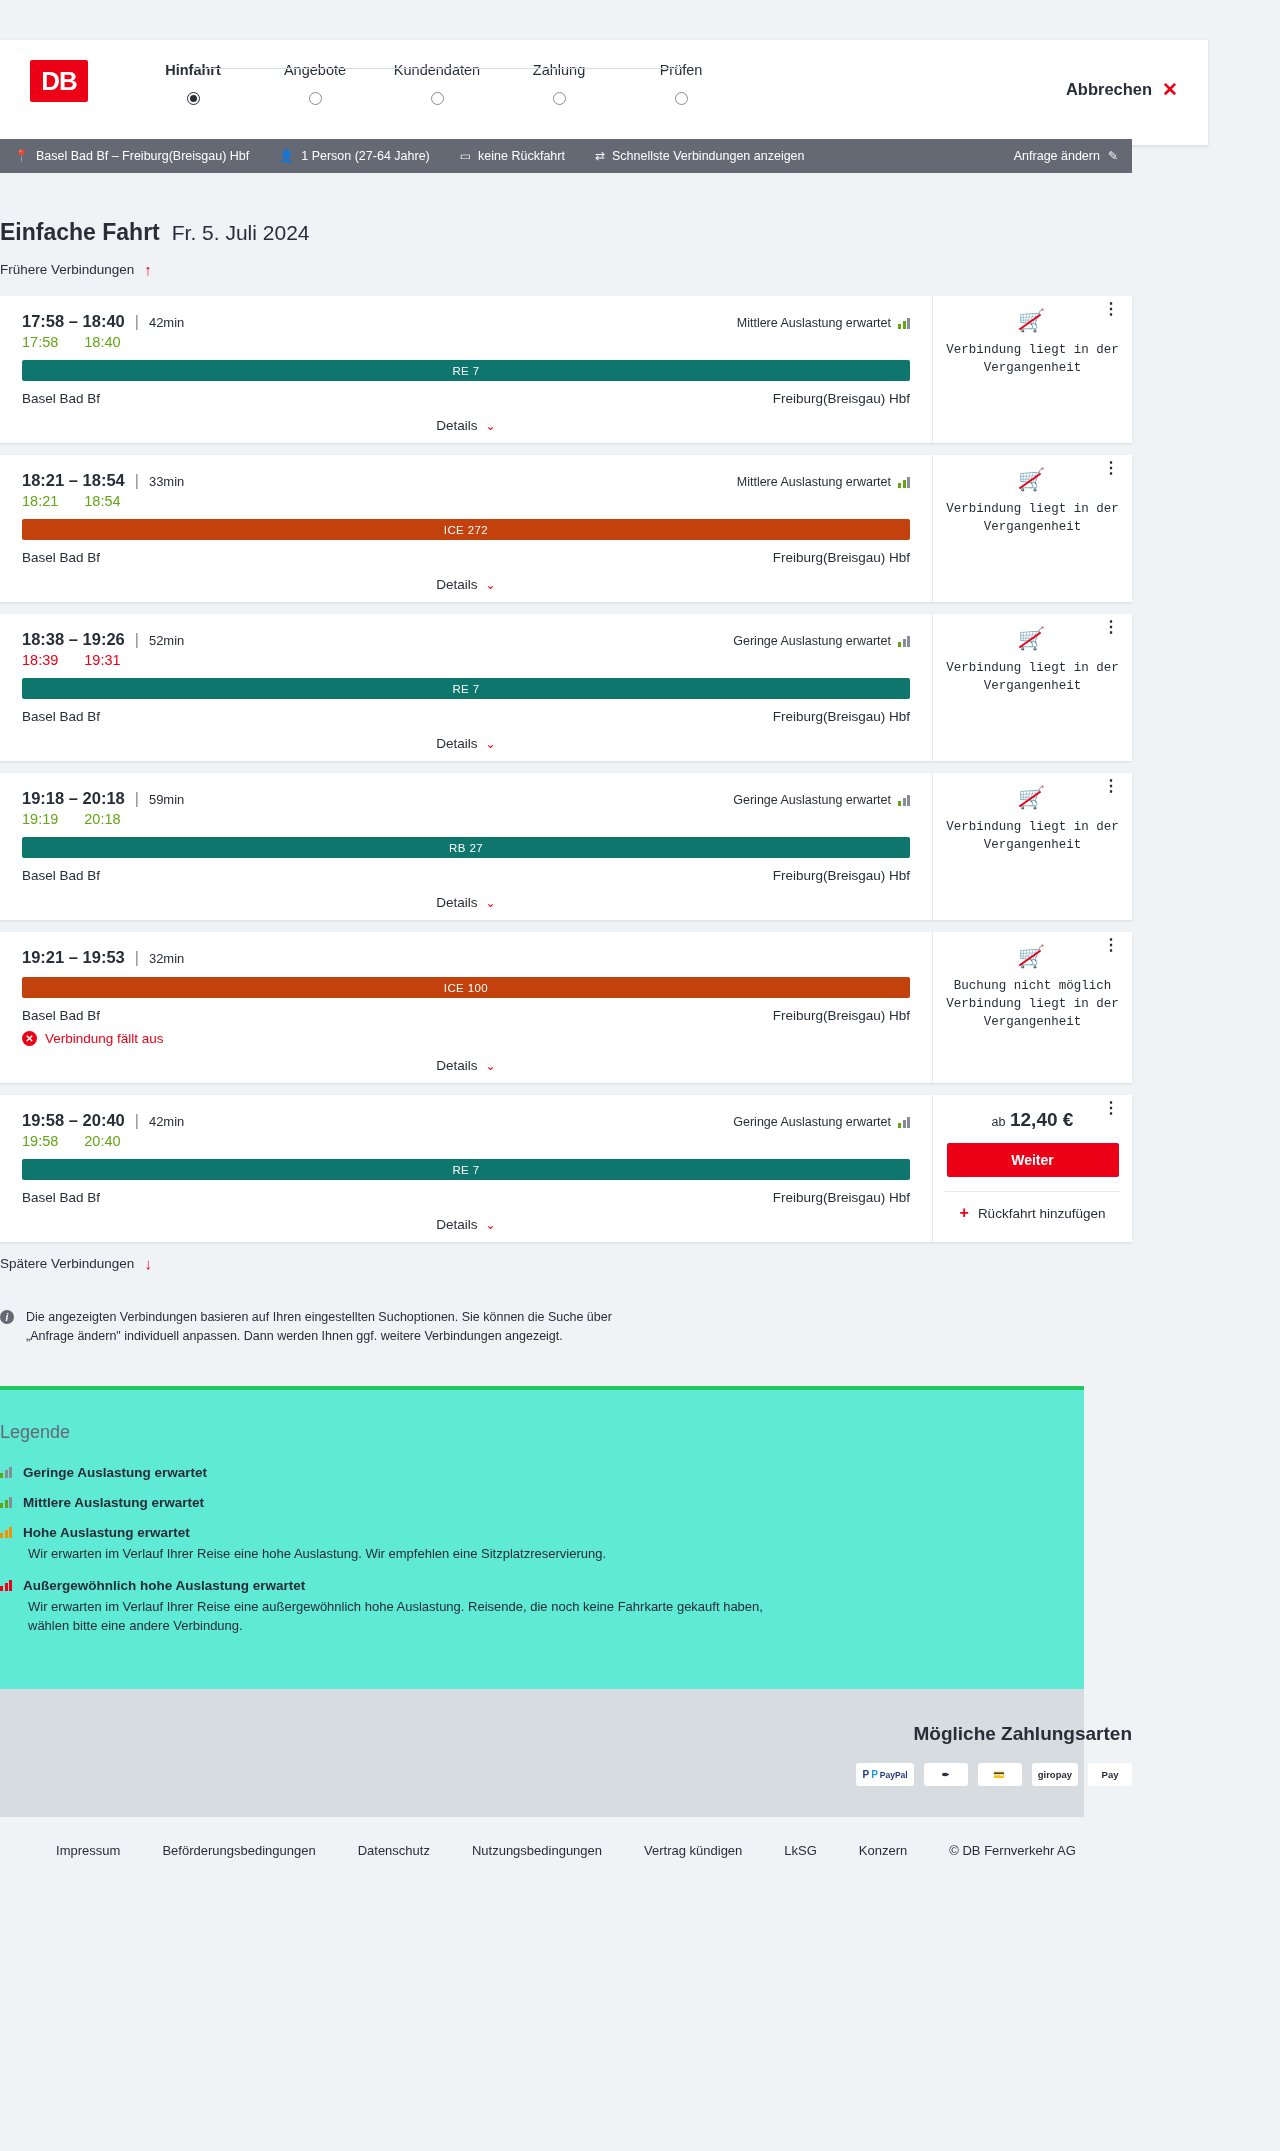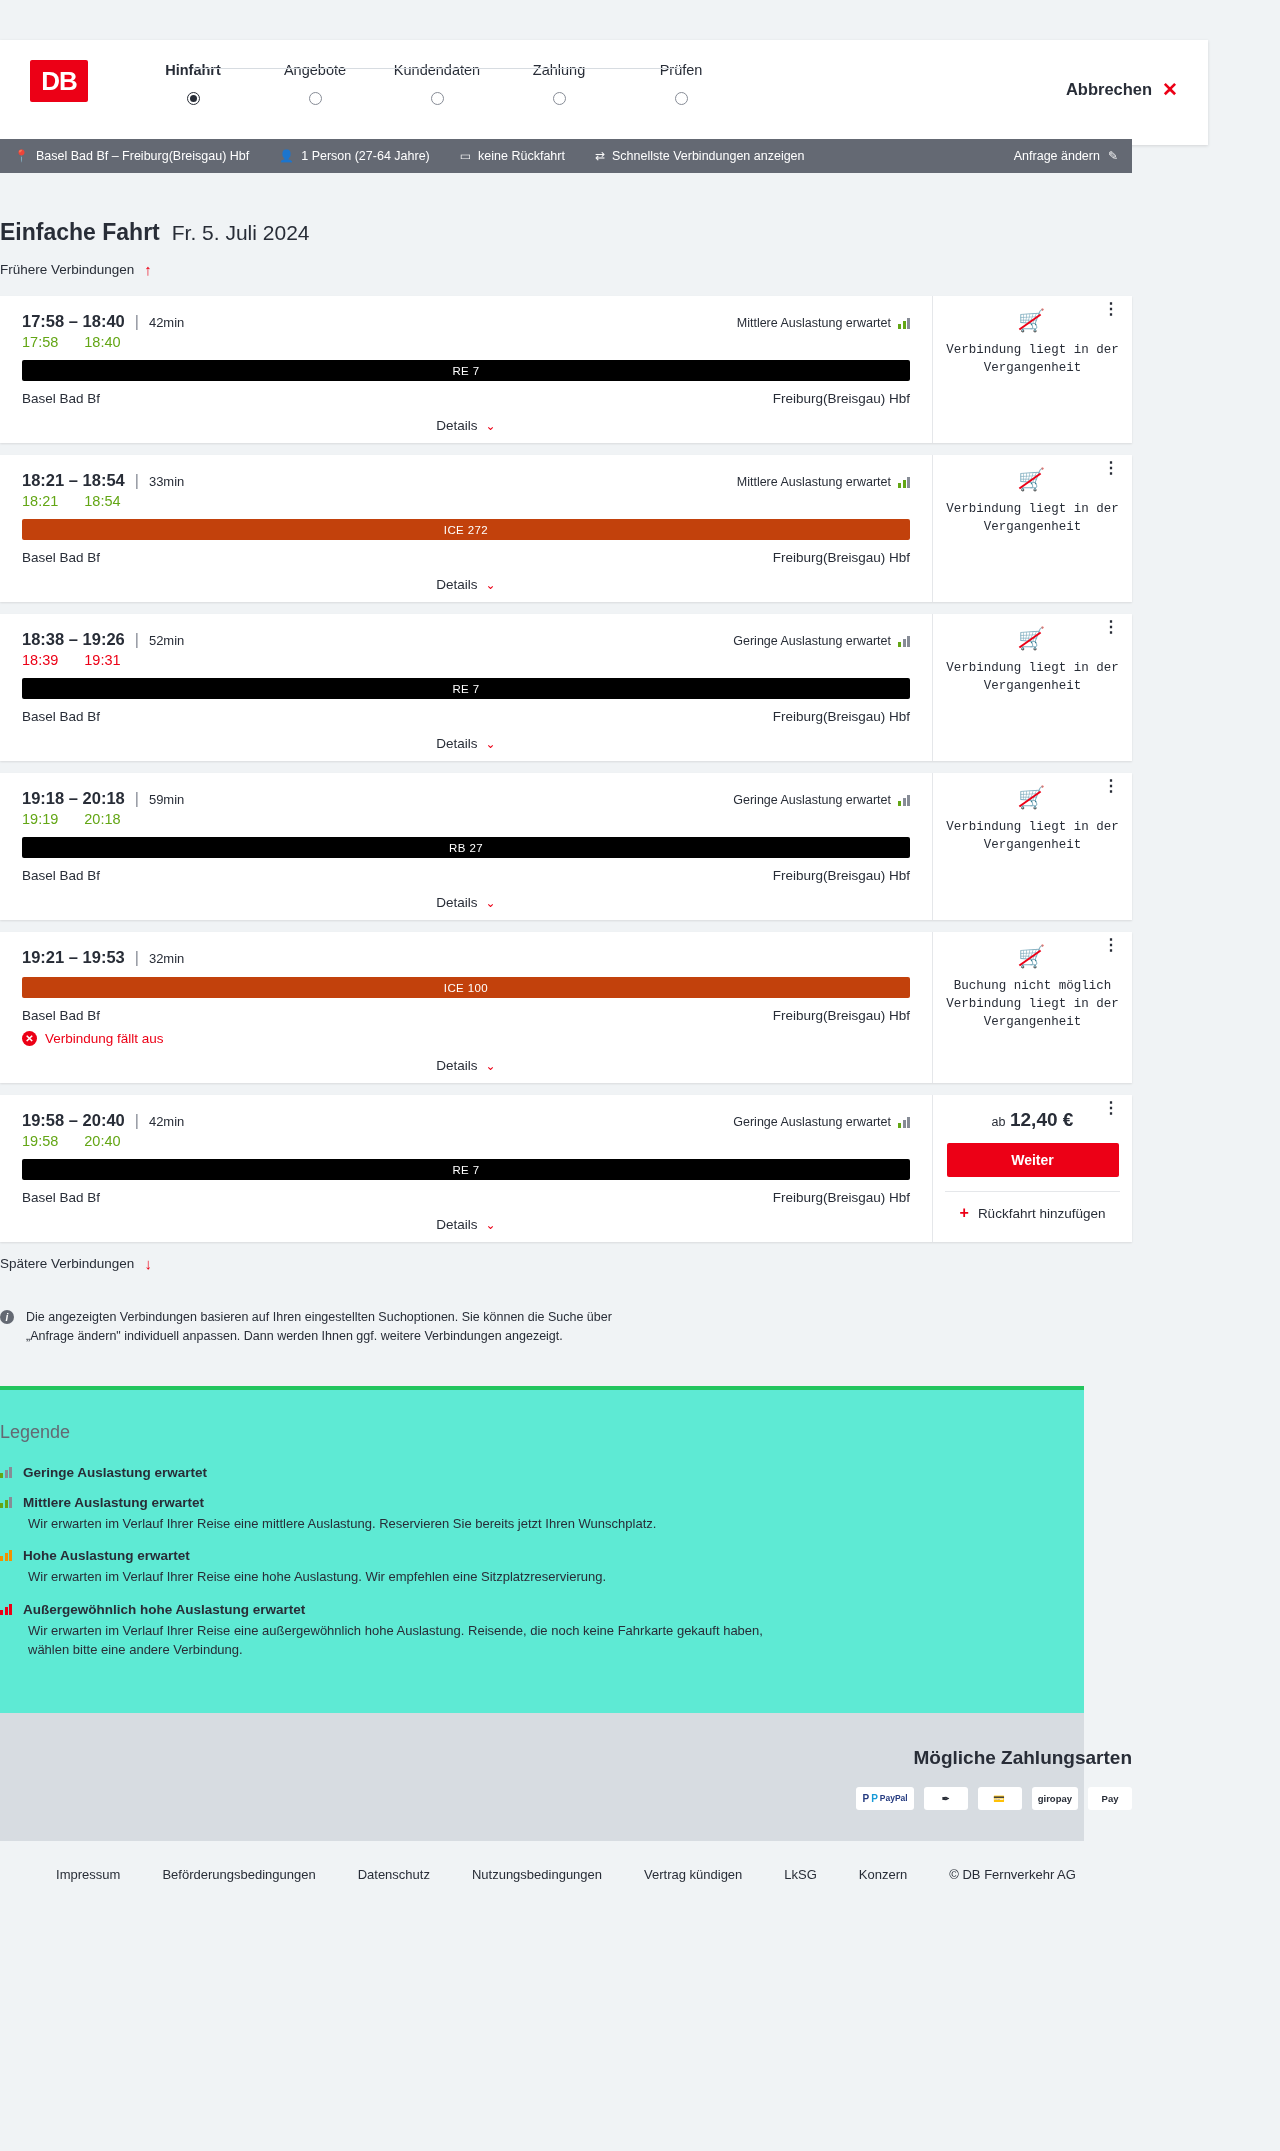--- a/index.html
+++ b/index.html
@@ -238,21 +238,21 @@
     margin-top: 10px;
     height: 21px;
     border-radius: 2px;
     color: #fff;
     font-size: 11.5px;
     display: flex;
     align-items: center;
     justify-content: center;
     letter-spacing: .4px;
   }
-  .train-bar.re { background: #000000; }
+  .train-bar.re { background: #0f766e; }
   .train-bar.ice { background: #c2410c; }
   .stations {
     display: flex;
     justify-content: space-between;
     margin-top: 10px;
     font-size: 13.5px;
   }
   .cancel-note {
     display: flex;
     align-items: center;
@@ -751,21 +751,20 @@
 
       <div class="legend-item">
         <div class="legend-head">
           <span class="util-bars mid">
               <i class="b1"></i>
               <i class="b2"></i>
               <i class="b3"></i>
             </span>
           <span>Mittlere Auslastung erwartet</span>
         </div>
-        <div class="legend-desc">Wir erwarten im Verlauf Ihrer Reise eine mittlere Auslastung. Reservieren Sie bereits jetzt Ihren Wunschplatz.</div>
       </div>
 
       <div class="legend-item">
         <div class="legend-head">
           <span class="util-bars high">
               <i class="b1"></i>
               <i class="b2"></i>
               <i class="b3"></i>
             </span>
           <span>Hohe Auslastung erwartet</span>

